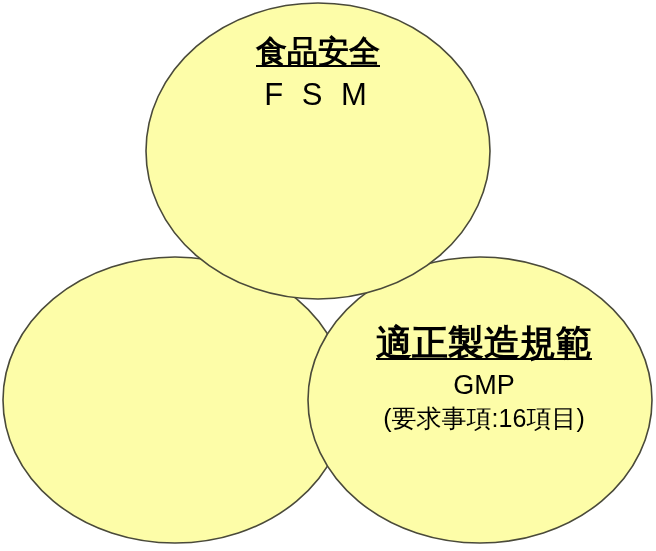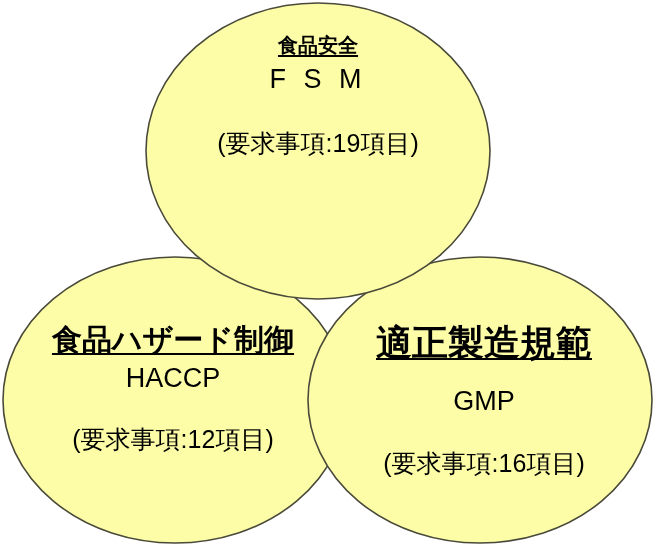--- a/index.html
+++ b/index.html
@@ -57,23 +57,23 @@
     font-weight: normal;
     white-space: nowrap;
   }
 
   
   #fsm-labels {
     left: 146px;
     top: 34px;
     width: 344px;
   }
-  #fsm-labels .title-line { font-size: 20px; }
+  #fsm-labels .title-line { font-size: 31px; }
   #fsm-labels .acronym {
-    font-size: 27px;
+    font-size: 31px;
     letter-spacing: 5px;
     margin-top: 6px;
   }
   #fsm-labels .req {
     font-size: 25px;
     margin-top: 32px;
   }
 
   
   #haccp-labels {
@@ -93,50 +93,43 @@
 
   
   #gmp-labels {
     left: 315px;
     top: 322px;
     width: 338px;
   }
   #gmp-labels .title-line { font-size: 36px; }
   #gmp-labels .acronym {
     font-size: 27px;
-    margin-top: 22px;
+    margin-top: 6px;
   }
   #gmp-labels .req {
     font-size: 25px;
-    margin-top: 29px;
   }
 </style>
 </head>
 <body>
 
 <svg id="diagram" viewBox="0 0 656 551" xmlns="http://www.w3.org/2000/svg">
   <rect x="0" y="0" width="656" height="551" fill="#ffffff"></rect>
   <ellipse class="circle-shape" id="circle-haccp" cx="175" cy="400" rx="172" ry="143"></ellipse>
   <ellipse class="circle-shape" id="circle-gmp" cx="480" cy="400" rx="172" ry="143"></ellipse>
   <ellipse class="circle-shape" id="circle-fsm" cx="318" cy="151" rx="172" ry="148"></ellipse>
 </svg>
 
 <div class="label-layer">
 
   <div class="circle-labels" id="fsm-labels">
     <div class="title-line">食品安全</div>
     <div class="acronym">F S M</div>
-    <div class="req">(要求事項:19項目)</div>
   </div>
 
-  <div class="circle-labels" id="haccp-labels">
-    <div class="title-line">食品ハザード制御</div>
-    <div class="acronym">HACCP</div>
-    <div class="req">(要求事項:12項目)</div>
-  </div>
 
   <div class="circle-labels" id="gmp-labels">
     <div class="title-line">適正製造規範</div>
     <div class="acronym">GMP</div>
     <div class="req">(要求事項:16項目)</div>
   </div>
 
 </div>
 
 </body></html>

